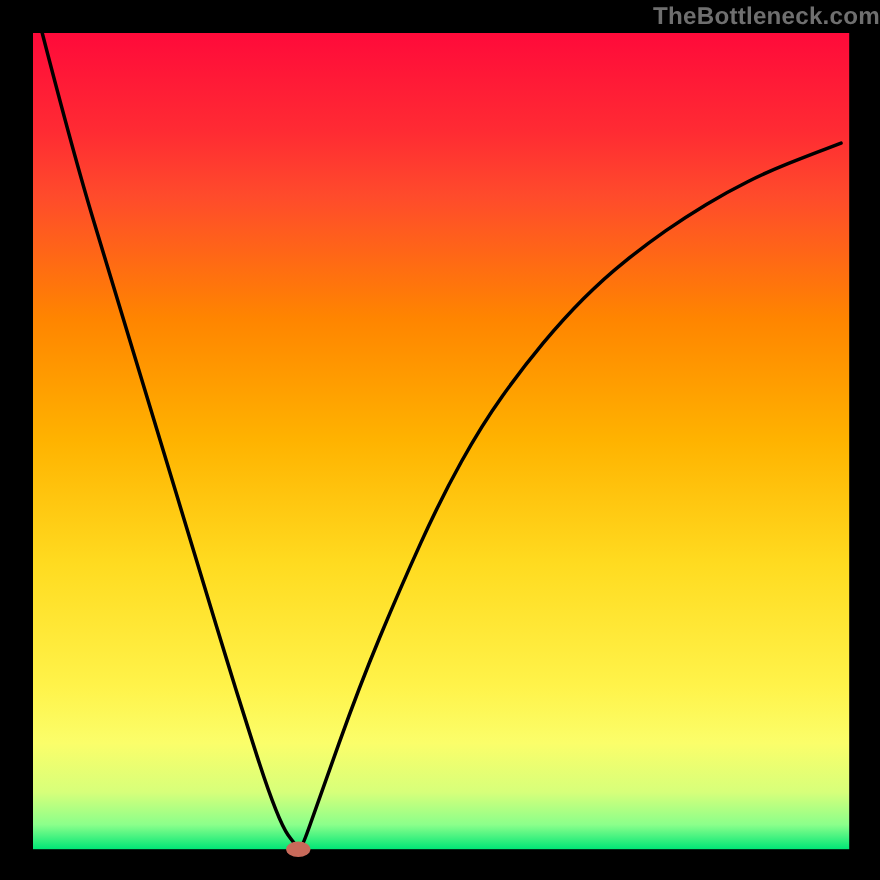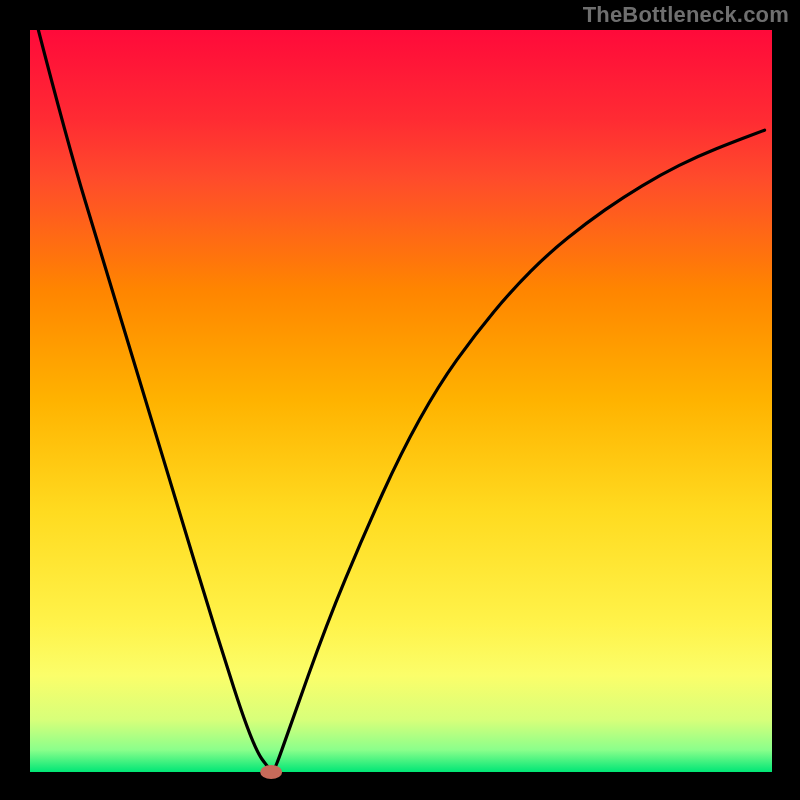--- a/index.html
+++ b/index.html
@@ -12,21 +12,21 @@
   }
   .frame {
     position: relative;
     width: 800px;
     height: 800px;
     background: #000;
   }
   .watermark {
     position: absolute;
     top: 2px;
-    right: 11px;
+    right: 0;
     font-family: Arial, Helvetica, sans-serif;
     font-size: 22px;
     font-weight: 600;
     color: #6f6f6f;
     z-index: 3;
     letter-spacing: 0.2px;
   }
   svg {
     position: absolute;
     left: 0;

